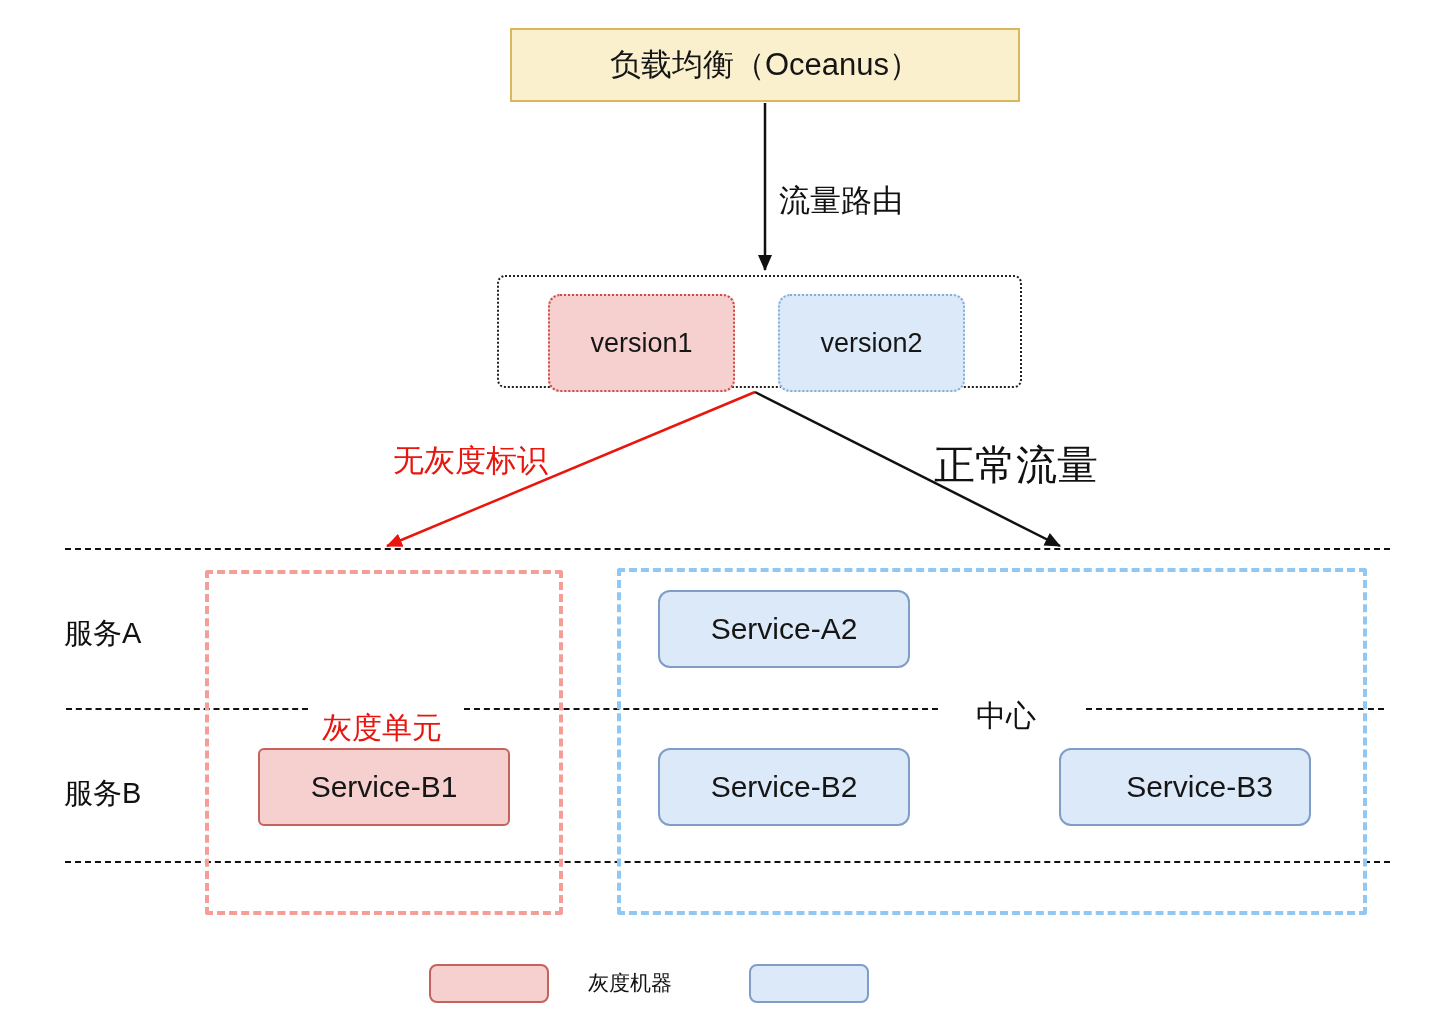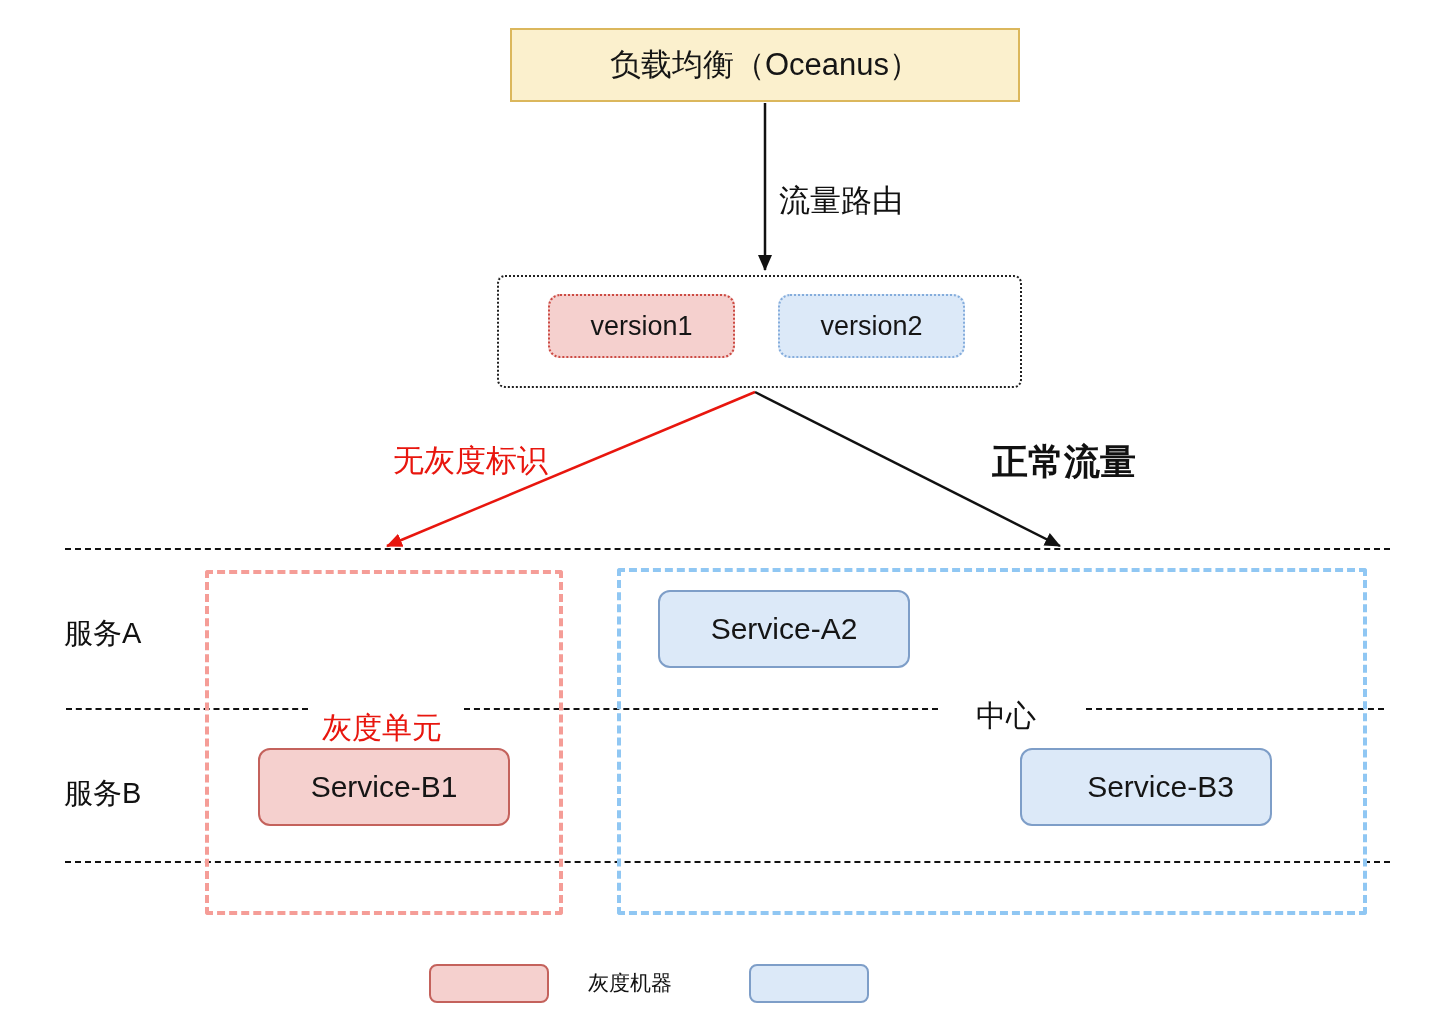--- a/index.html
+++ b/index.html
@@ -19,30 +19,30 @@
   .node{display:flex;align-items:center;justify-content:center;font-size:30px;color:#151515;}
 
   
   .lb-box{left:510px;top:28px;width:510px;height:74px;background:var(--yellow-fill);
           border:2px solid var(--yellow-border);border-radius:0;font-size:31px;}
 
   
   .route-label{left:779px;top:180px;font-size:31px;}
   .gw-label{left:232px;top:311px;font-size:30px;}
   .gray-traffic{left:393px;top:440px;font-size:31px;color:var(--red);}
-  .normal-traffic{left:992px;top:438px;font-size:36px;font-weight:bold;}
+  .normal-traffic{left:934px;top:438px;font-size:41px;}
   .row-label{font-size:29px;}
   .row-a{left:64px;top:614px;}
   .row-b{left:64px;top:774px;}
   .gray-unit-label{left:322px;top:696px;font-size:30px;color:var(--red);margin-top:12px;}
   .center-label{left:976px;top:696px;font-size:30px;}
 
   
   .gw-box{left:497px;top:275px;width:525px;height:113px;border:2px dotted #222;border-radius:8px;}
-  .version{width:187px;height:64px;border-radius:12px;font-size:27px;top:294px;}
+  .version{width:187px;height:98px;border-radius:12px;font-size:27px;top:294px;}
   .v1{left:548px;background:var(--pink-fill);border:2px dotted #CC4B44;}
   .v2{left:778px;background:var(--blue-fill);border:2px dotted #85ADDC;}
 
   
   .hline{border-top:2px dashed var(--ink);height:0;}
   .hl1{left:65px;top:548px;width:1325px;}
   .hl2a{left:66px;top:708px;width:242px;}
   .hl2b{left:464px;top:708px;width:474px;}
   .hl2c{left:1086px;top:708px;width:298px;}
   .hl3{left:65px;top:861px;width:1325px;}
@@ -50,21 +50,21 @@
   
   .group-rect{border-radius:3px;}
   .gray-unit-rect{left:205px;top:570px;width:358px;height:345px;border:4px dashed var(--salmon-dash);}
   .center-rect{left:617px;top:568px;width:750px;height:347px;border:4px dashed var(--blue-dash);}
 
   
   .svc{width:252px;height:78px;border-radius:12px;}
   .svc.pink{background:var(--pink-fill);border:2px solid var(--pink-border);}
   .svc.blue{background:var(--blue-fill);border:2px solid var(--blue-border);}
   .a1{left:258px;top:590px;} .a2{left:658px;top:590px;} .a3{left:1072px;top:590px;}
-  .b1{left:258px;top:748px;} .b2{left:658px;top:748px;} .b3{left:1020px;top:748px;padding-left:29px;}
+  .b1{left:258px;top:748px;border-radius:6px;} .b2{left:658px;top:748px;} .b3{left:1059px;top:748px;padding-left:29px;}
 
   
   .legend-box{width:120px;height:39px;border-radius:8px;}
   .legend-gray{left:429px;top:964px;background:var(--pink-fill);border:2px solid var(--pink-border);}
   .legend-blue{left:749px;top:964px;background:var(--blue-fill);border:2px solid var(--blue-border);}
   .legend-label{font-size:21px;top:969px;}
   .ll-gray{left:588px;}
   .ll-blue{left:900px;}
 
   svg.arrows{left:0;top:0;pointer-events:none;}
@@ -109,19 +109,20 @@
   <div class="abs group-rect center-rect"></div>
 
   <div class="abs row-label row-a">服务A</div>
   <div class="abs row-label row-b">服务B</div>
 
   <div class="abs gray-unit-label">灰度单元</div>
   <div class="abs center-label">中心</div>
 
   <div class="abs node svc blue a2">Service-A2</div>
   <div class="abs node svc pink b1">Service-B1</div>
+  <div class="abs node svc blue b2">Service-B2</div>
   <div class="abs node svc blue b3">Service-B3</div>
 
   <div class="abs legend-box legend-gray"></div>
   <div class="abs legend-label ll-gray">灰度机器</div>
   <div class="abs legend-box legend-blue"></div>
 
 </div>
 
 </body></html>

